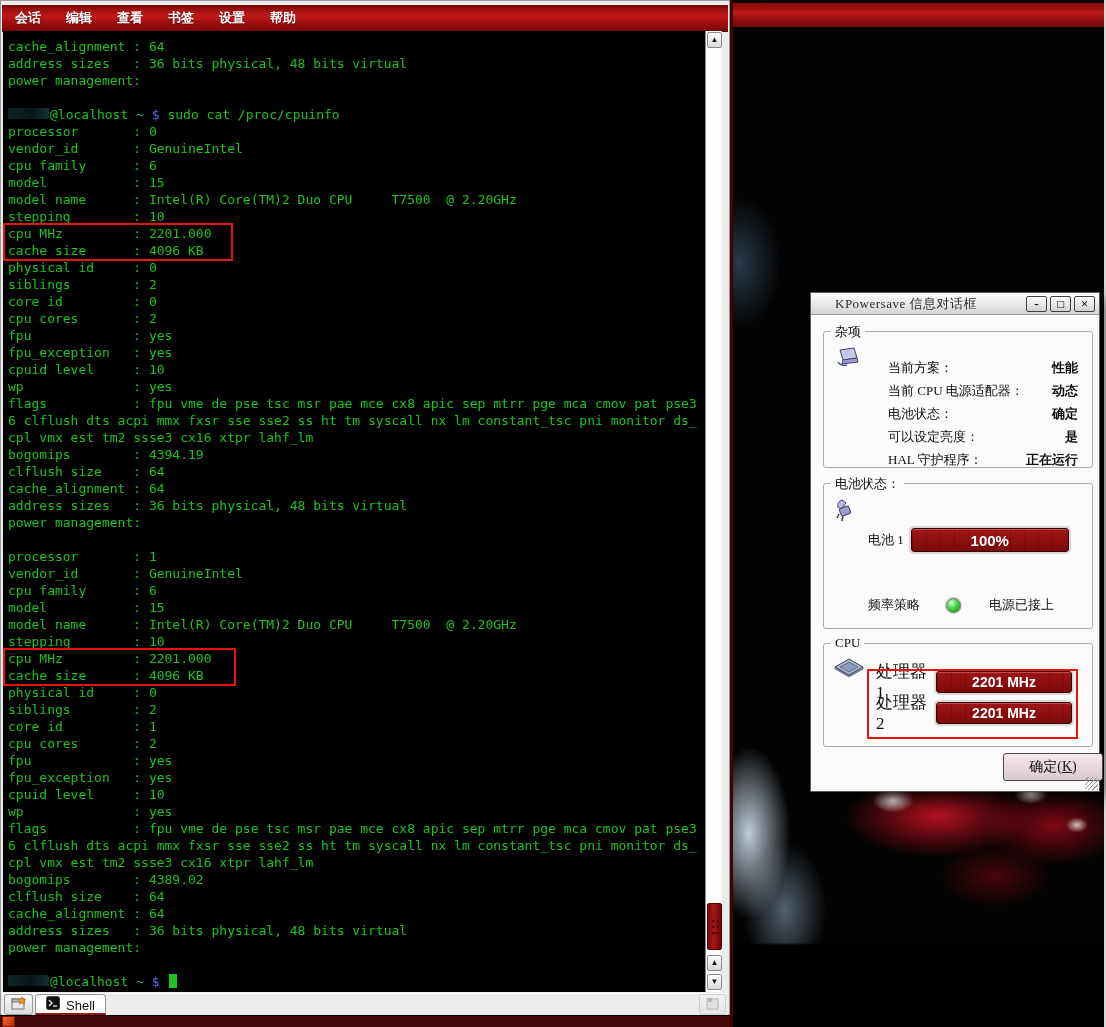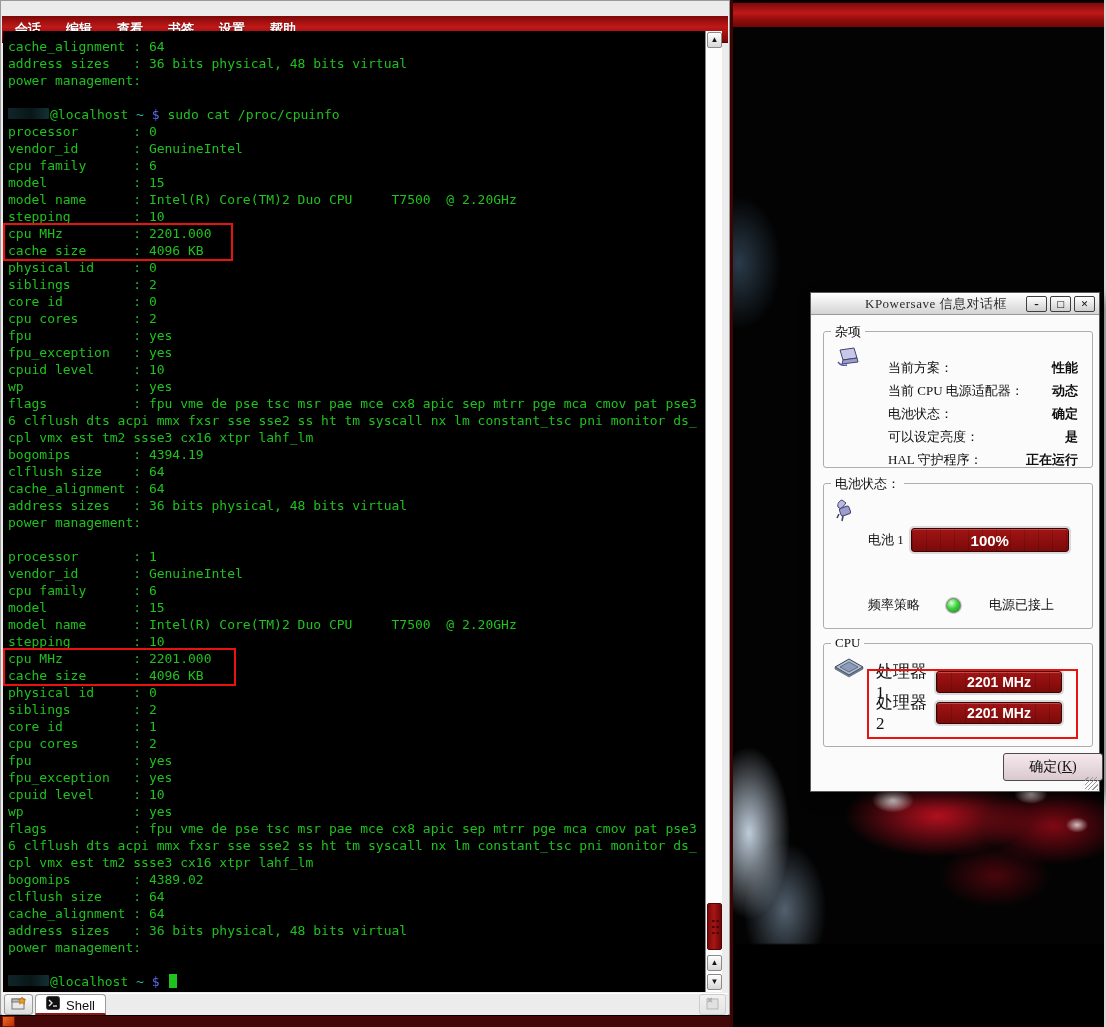--- a/index.html
+++ b/index.html
@@ -2,21 +2,21 @@
 <html><head>
 <meta charset="utf-8">
 <style>
   * { margin:0; padding:0; box-sizing:border-box; }
   html,body { width:1106px; height:1027px; }
   body { position:relative; background:#000; font-family:"Liberation Sans",sans-serif; overflow:hidden; }
 
   
   .term-window { position:absolute; left:0; top:0; width:730px; height:1015px;
     background:#ececec; border:1px solid #9a9a9a; }
-  .menubar { position:absolute; left:1px; top:15px; right:1px; height:27px;
+  .menubar { position:absolute; left:1px; top:4px; right:1px; height:27px;
     background:linear-gradient(#7d0909,#c11818 42%,#ad1212 58%,#7b0808);
     border-bottom:1px solid #4a0303; display:flex; align-items:center; gap:25px; padding:0 13px; }
   .menu-item { color:#fff; font-size:13px; font-weight:bold; text-shadow:0 1px 1px rgba(0,0,0,.45);
     font-family:"Liberation Sans",sans-serif; cursor:default; }
 
   .term-area { position:absolute; left:2px; top:30px; width:719px; height:961px; background:#000; }
   .term-lines { position:absolute; left:5px; top:7px; width:697px; bottom:0;
     font-family:"DejaVu Sans Mono",monospace; font-size:13px; line-height:17px;
     color:#1fc21f; white-space:pre; overflow:hidden; }
   .tl { height:17px; }
@@ -82,21 +82,21 @@
       radial-gradient(ellipse 75px 42px at 262px 848px, rgba(118,8,18,.6), transparent 75%),
       #030303; }
 
   
   .dialog { position:absolute; left:810px; top:292px; width:290px; height:500px;
     background:#fbfbfb; border:1px solid #5a5a5a; box-shadow:5px 6px 12px rgba(0,0,0,.6);
     font-family:"Liberation Serif",serif; color:#111; }
   .dlg-title { position:absolute; left:0; right:0; top:0; height:22px;
     background:linear-gradient(#ffffff,#d4d4d4); border-bottom:1px solid #9a9a9a;
     display:flex; align-items:center; }
-  .dlg-title-text { margin-left:54px; font-size:13px; color:#2c2c2c; letter-spacing:.5px; }
+  .dlg-title-text { margin-left:24px; font-size:13px; color:#2c2c2c; letter-spacing:.5px; }
   .dlg-btns { position:absolute; right:4px; top:3px; display:flex; gap:3px; }
   .dlg-btn { width:21px; height:16px; background:linear-gradient(#ffffff,#cfcfcf);
     border:1px solid #3f3f3f; border-radius:2px; font-size:9px; font-weight:bold;
     display:flex; align-items:center; justify-content:center; color:#101010;
     font-family:"DejaVu Sans",sans-serif; }
 
   .group { position:absolute; left:12px; width:270px; border:1px solid #adadad; border-radius:3px; }
   .group-label { position:absolute; top:-9px; left:7px; background:#fbfbfb; padding:0 4px;
     font-size:13px; color:#111; }
   .g-misc { top:38px; height:137px; }
@@ -122,21 +122,21 @@
   .batt-bar { width:158px; height:24px; font-size:15px; }
   .adapter-row { position:absolute; left:44px; top:112px; display:flex; align-items:center; font-size:13px; }
   .led { width:15px; height:15px; border-radius:50%; margin-left:26px;
     background:radial-gradient(circle at 35% 30%, #d9ffd9, #3fd43f 45%, #0e8f0e);
     border:1px solid #6a7a6a; box-shadow:0 0 0 1px #c9c9c9; }
   .adapter-status { margin-left:28px; }
 
   .cpu-rows { position:absolute; left:52px; top:22px; }
   .cpu-row { display:flex; align-items:center; height:31px; }
   .cpu-row .lbl { width:60px; font-size:17px; }
-  .cpu-bar { width:126px; height:22px; font-size:14px; }
+  .cpu-bar { width:136px; height:22px; font-size:14px; }
   .cpu-hl { position:absolute; left:56px; top:376px; width:211px; height:70px;
     border:2px solid #e8120e; pointer-events:none; }
 
   .ok-btn { position:absolute; left:192px; top:460px; width:100px; height:28px;
     background:linear-gradient(#f6e8ec,#d9c9ce); border:1px solid #4a4a4a; border-radius:3px;
     font-size:14px; color:#111; display:flex; align-items:center; justify-content:center;
     font-family:"Liberation Serif",serif; }
   .resize-grip { position:absolute; right:1px; bottom:1px; width:13px; height:13px;
     background:repeating-linear-gradient(135deg, transparent 0 2px, #9a9a9a 2px 3px); }
 </style>

